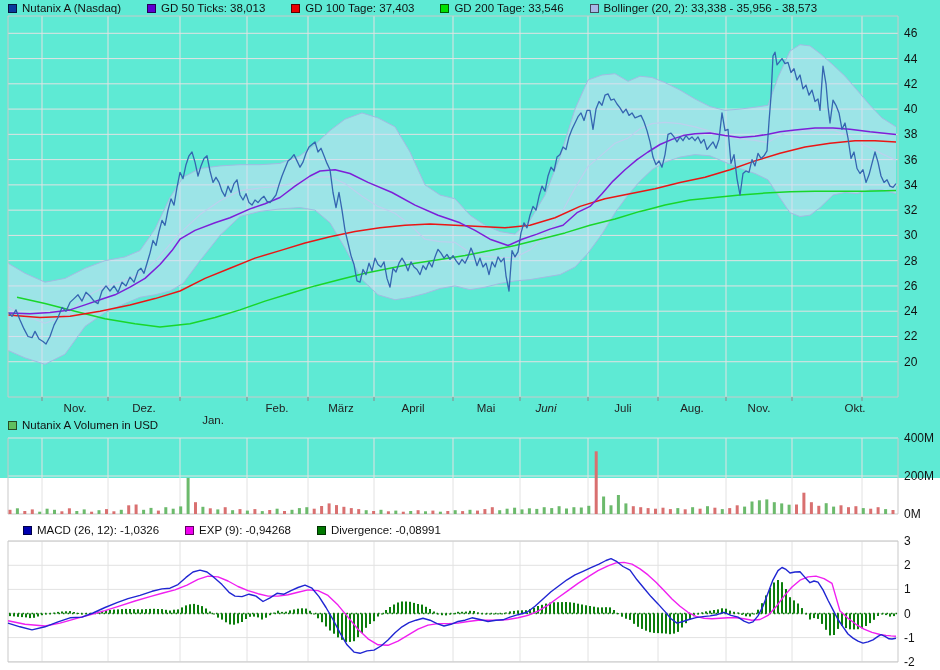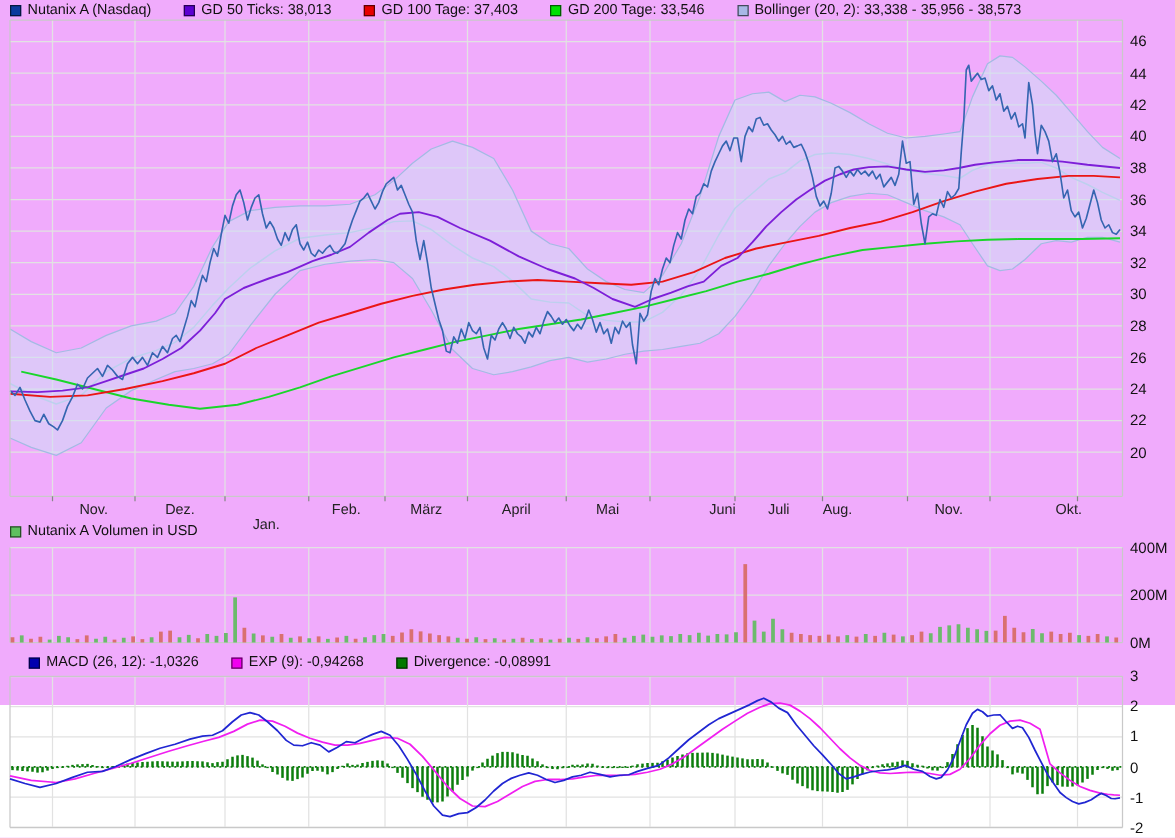--- a/index.html
+++ b/index.html
@@ -1,17 +1,17 @@
 <!DOCTYPE html>
 <html><head>
 <meta charset="utf-8">
 <style>
   html,body{margin:0;padding:0;background:#ffffff;width:940px;height:670px;overflow:hidden;
     font-family:"Liberation Sans","DejaVu Sans",sans-serif;}
-  #stage{position:relative;width:940px;height:564px;background:#f0abfc;}
+  #stage{position:relative;width:940px;height:478px;background:#5eead4;}
   svg{position:absolute;left:0;top:0;}
   .legend{position:absolute;display:flex;align-items:center;gap:26px;font-size:11.5px;color:#111;white-space:nowrap;}
   .legend .item{display:flex;align-items:center;gap:5px;}
   .sw{width:9px;height:9px;display:inline-block;border:1px solid rgba(0,0,0,0.6);box-sizing:border-box;}
   .ylab{position:absolute;font-size:12px;color:#111;text-align:left;width:40px;}
   .xlab{position:absolute;font-size:11.5px;color:#222;text-align:center;width:44px;}
 </style>
 </head>
 <body>
 
@@ -522,19 +522,19 @@
       <div class="ylab" style="left: 904px; top: 606.5px;">0</div>
       <div class="ylab" style="left: 904px; top: 630.6px;">-1</div>
       <div class="ylab" style="left: 904px; top: 654.7px;">-2</div>
       <div class="xlab" style="left: 53px; top: 402px;">Nov.</div>
       <div class="xlab" style="left: 122px; top: 402px;">Dez.</div>
       <div class="xlab" style="left: 191px; top: 402px; margin-top: 12px;">Jan.</div>
       <div class="xlab" style="left: 255px; top: 402px;">Feb.</div>
       <div class="xlab" style="left: 319px; top: 402px;">März</div>
       <div class="xlab" style="left: 391px; top: 402px;">April</div>
       <div class="xlab" style="left: 464px; top: 402px;">Mai</div>
-      <div class="xlab" style="left: 556px; top: 402px;">Juni</div>
+      <div class="xlab" style="left: 524px; top: 402px; font-style: italic;">Juni</div>
       <div class="xlab" style="left: 601px; top: 402px;">Juli</div>
-      <div class="xlab" style="left: 648px; top: 402px;">Aug.</div>
+      <div class="xlab" style="left: 670px; top: 402px;">Aug.</div>
       <div class="xlab" style="left: 737px; top: 402px;">Nov.</div>
       <div class="xlab" style="left: 833px; top: 402px;">Okt.</div>
     </div>
 </div>
 
 </body></html>

